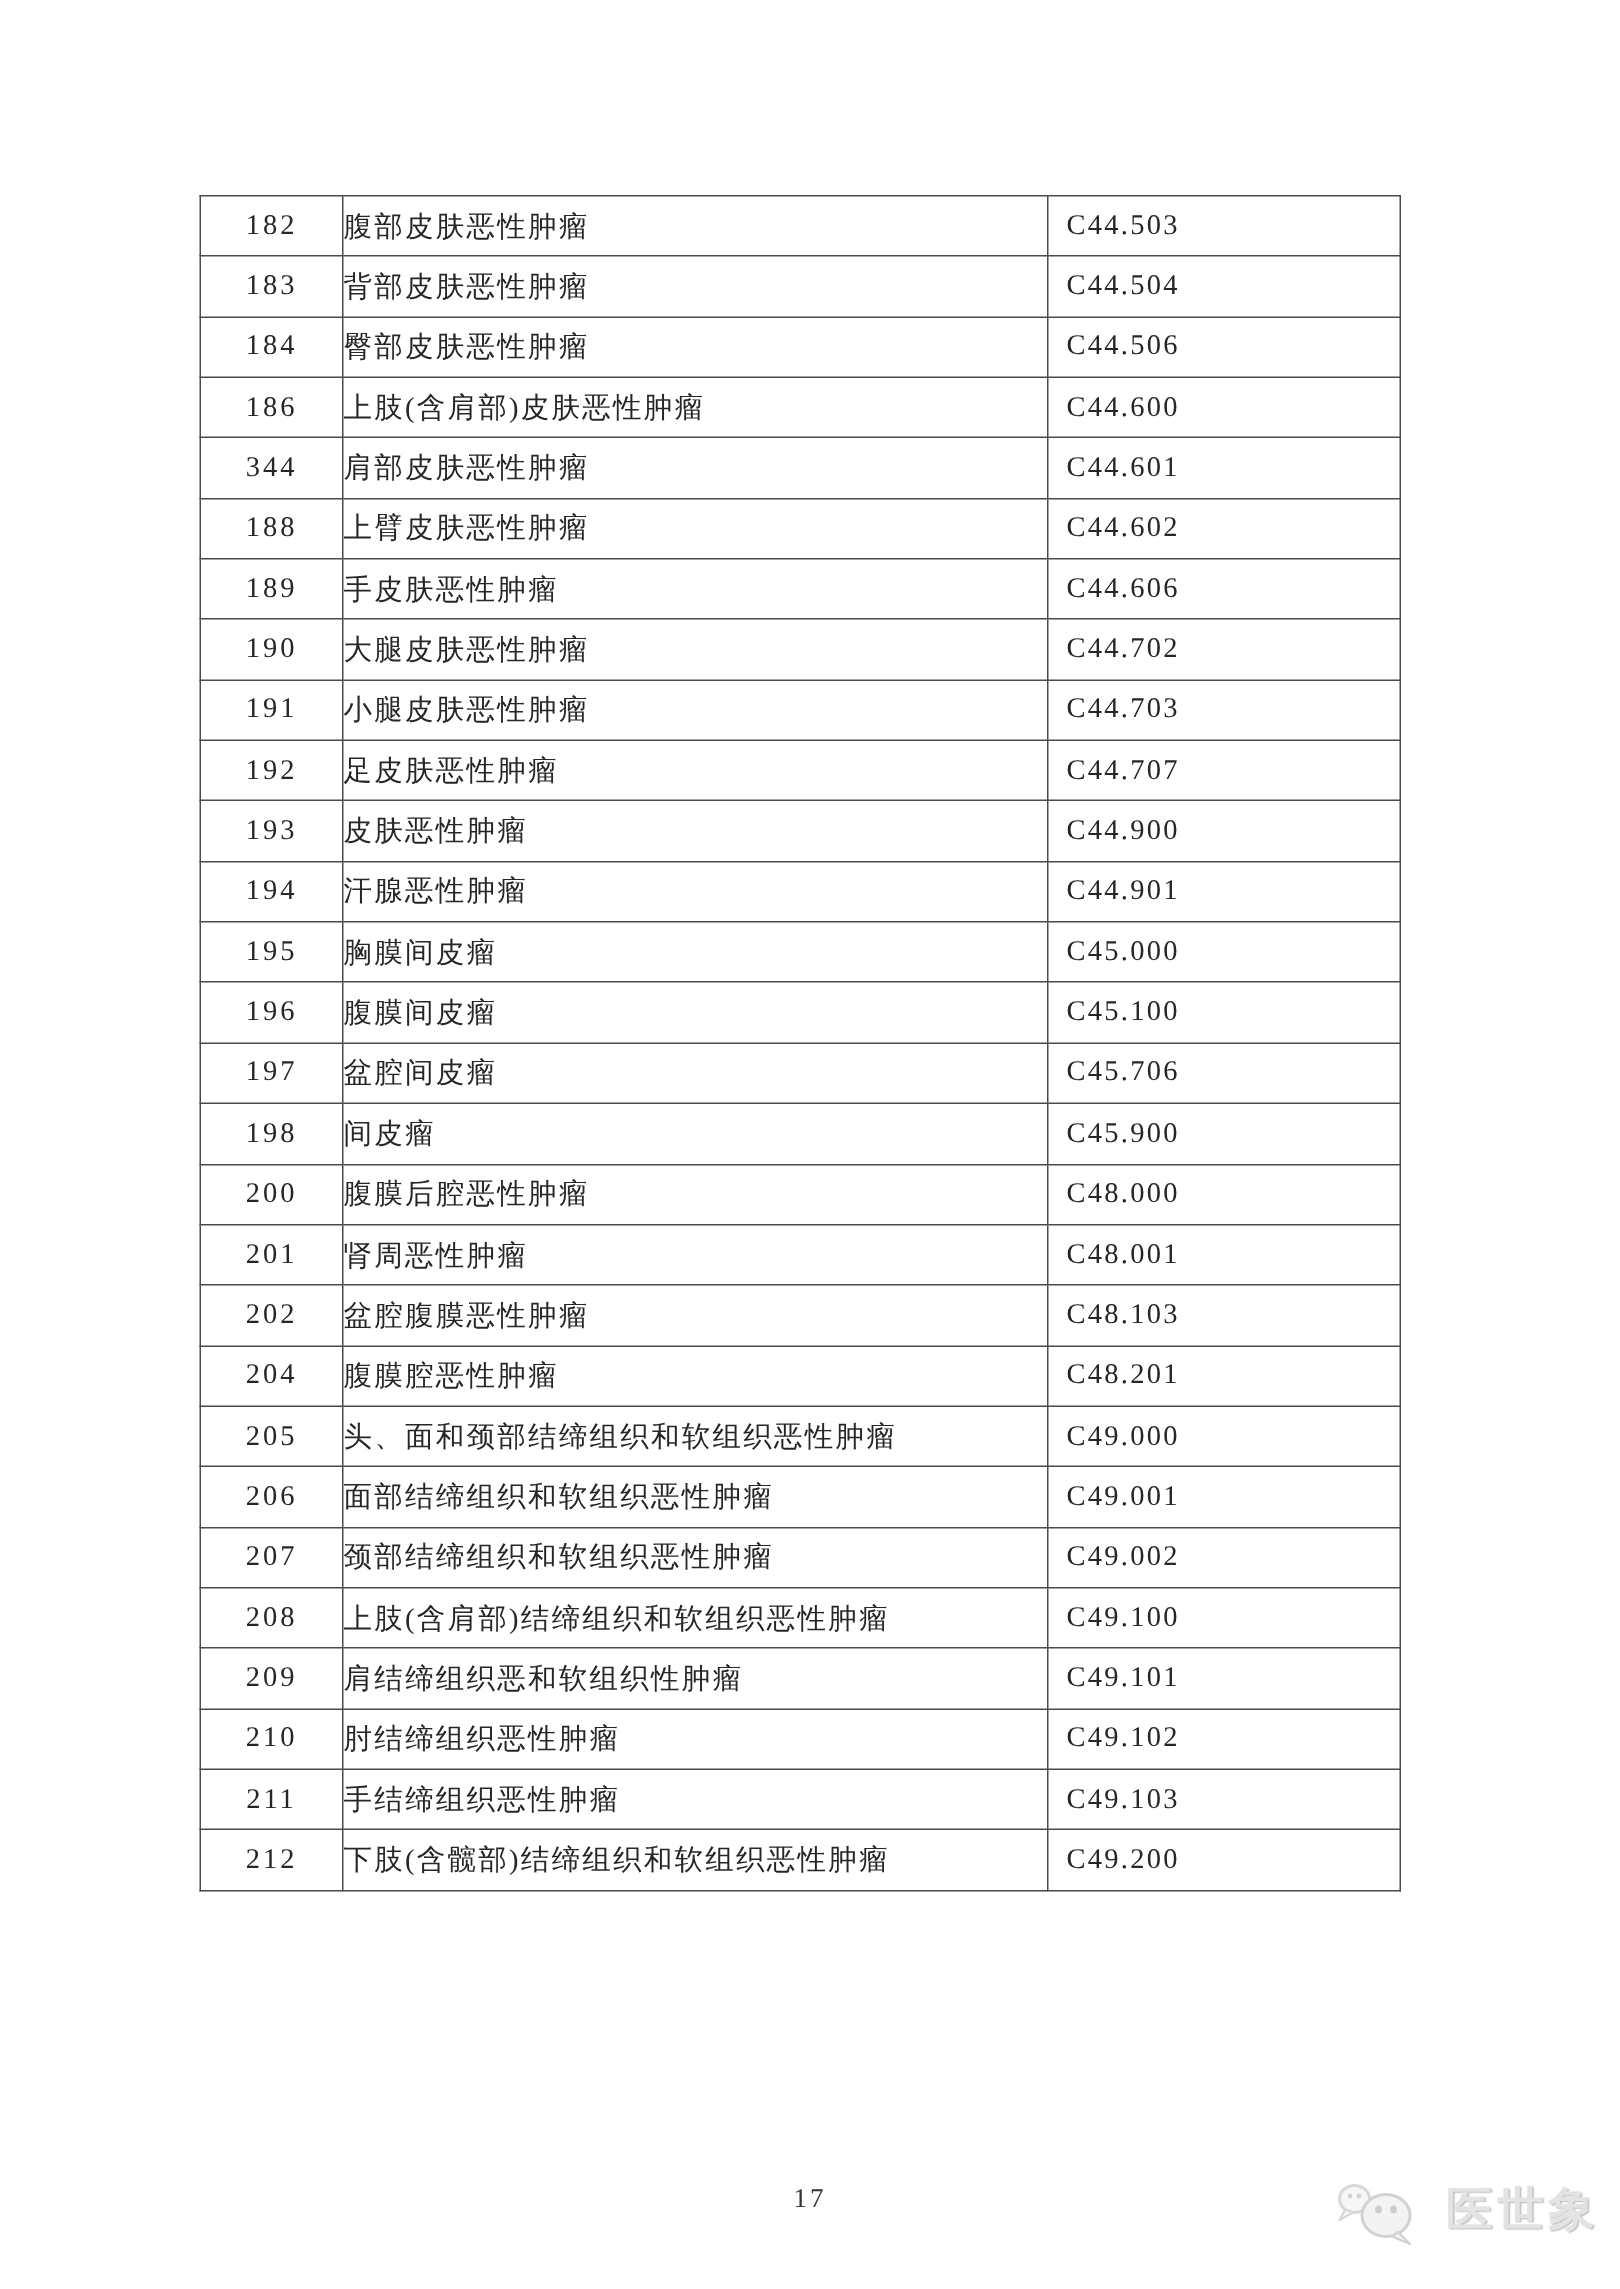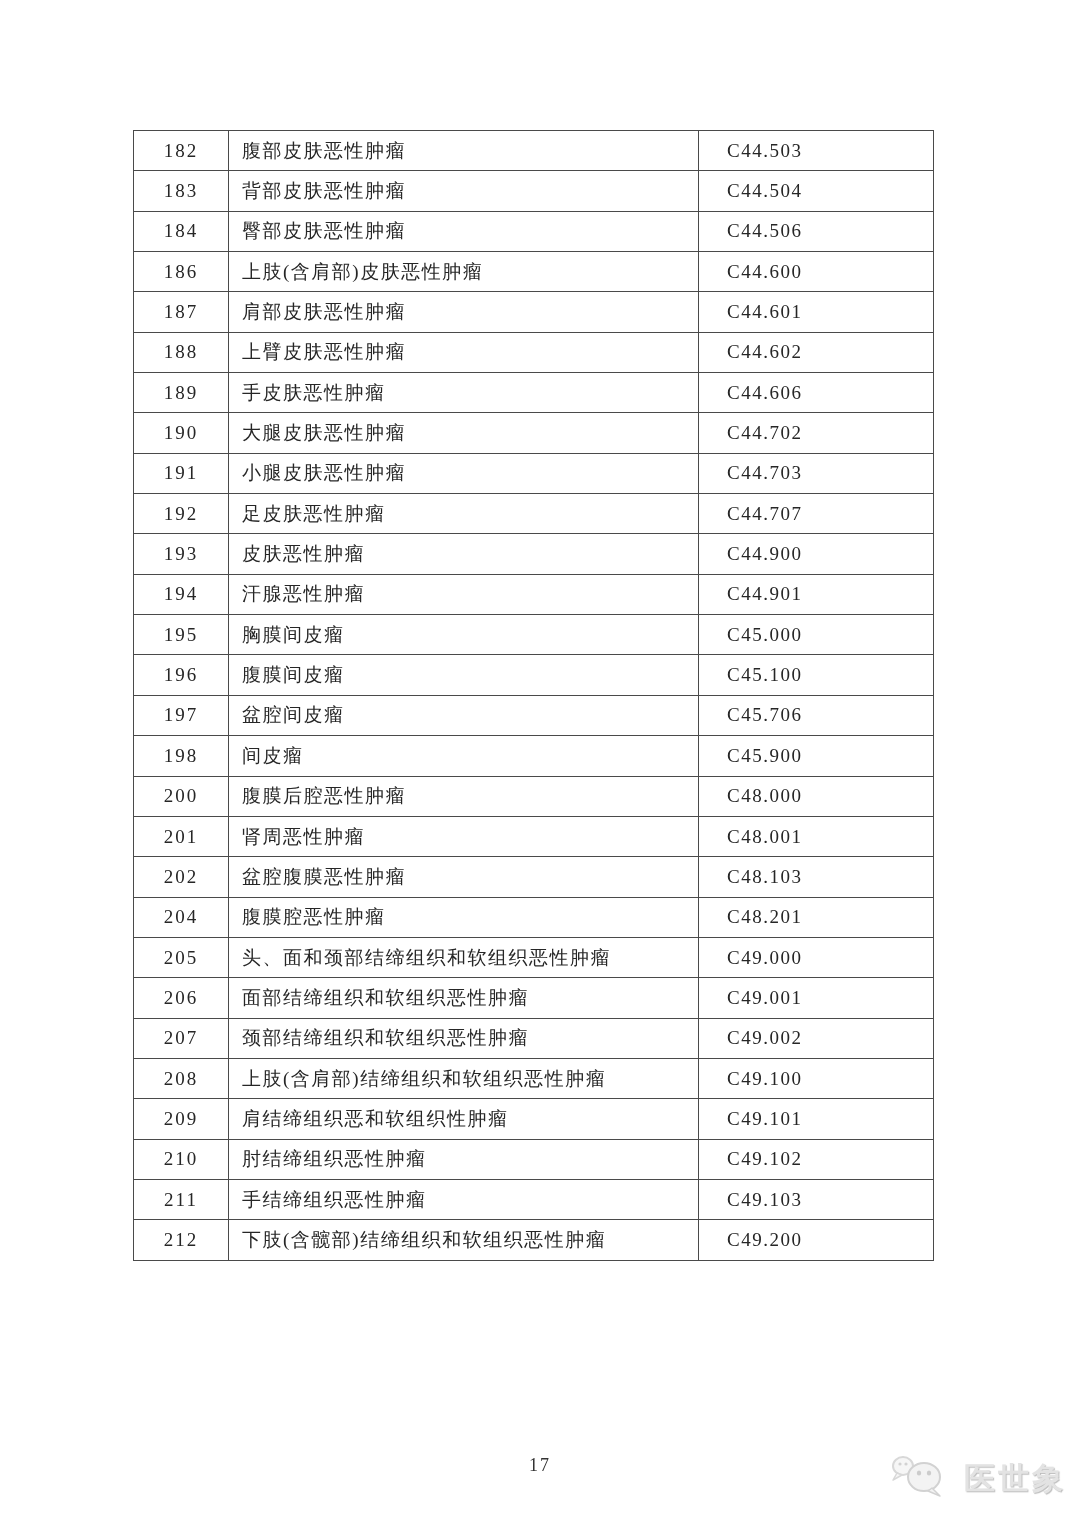--- a/index.html
+++ b/index.html
@@ -32,43 +32,42 @@
     letter-spacing: 1.5px;
     white-space: nowrap;
     overflow: hidden;
     padding: 0;
   }
   .doc-table .col-no {
     text-align: center;
     letter-spacing: 2px;
   }
   .doc-table .col-name {
-    padding-left: 13px;
   }
   .doc-table .col-code {
-    padding-left: 28px;
+    padding-left: 12px;
     letter-spacing: 1.5px;
   }
   .page-number {
     position: absolute;
     top: 1455px;
     left: 0;
     width: 1080px;
     text-align: center;
     font-size: 18px;
     color: #333333;
     letter-spacing: 2px;
     font-family: Liberation Serif, serif;
   }
   .watermark {
     position: absolute;
     top: 1452px;
     right: 14px;
     display: flex;
-    align-items: flex-end;
+    align-items: flex-start;
     gap: 16px;
   }
   .watermark .brand-text {
     font-family: "Liberation Sans", sans-serif;
     font-size: 31px;
     font-weight: 700;
     letter-spacing: 3px;
     color: #e3e3e3;
     text-shadow: 1px 1px 1px #bdbdbd, -1px -1px 1px #ffffff;
   }
@@ -103,21 +102,21 @@
           <td class="col-no">184</td>
           <td class="col-name">臀部皮肤恶性肿瘤</td>
           <td class="col-code">C44.506</td>
         </tr>
         <tr>
           <td class="col-no">186</td>
           <td class="col-name">上肢(含肩部)皮肤恶性肿瘤</td>
           <td class="col-code">C44.600</td>
         </tr>
         <tr>
-          <td class="col-no">187</td>
+          <td class="col-no">344</td>
           <td class="col-name">肩部皮肤恶性肿瘤</td>
           <td class="col-code">C44.601</td>
         </tr>
         <tr>
           <td class="col-no">188</td>
           <td class="col-name">上臂皮肤恶性肿瘤</td>
           <td class="col-code">C44.602</td>
         </tr>
         <tr>
           <td class="col-no">189</td>

